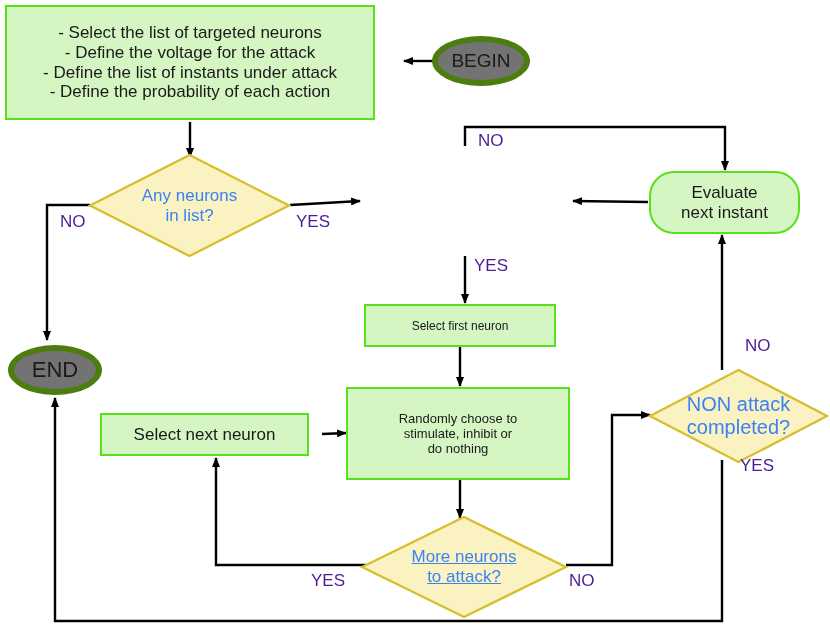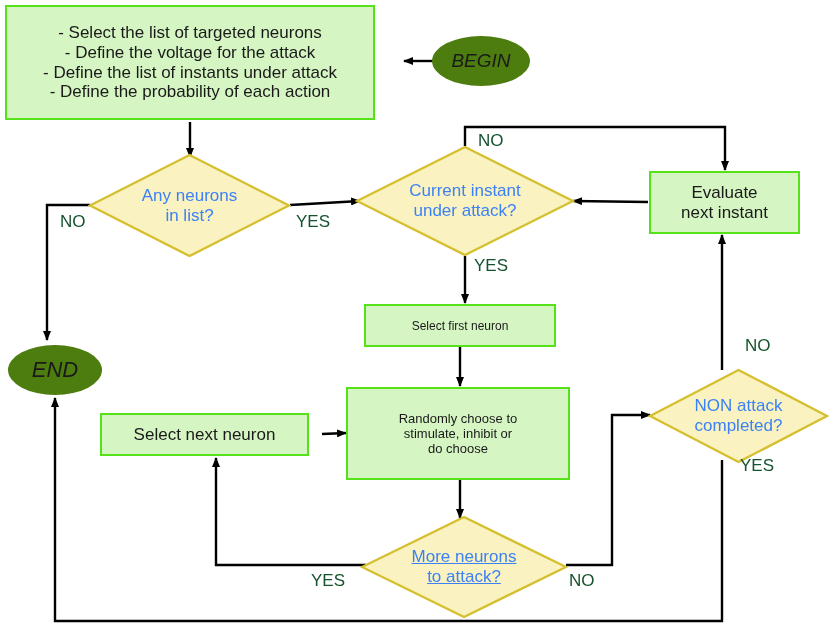--- a/index.html
+++ b/index.html
@@ -2,28 +2,28 @@
 <html><head>
 <meta charset="utf-8">
 <style>
   html,body{margin:0;padding:0;background:#ffffff;}
   #stage{position:relative;width:830px;height:631px;background:#ffffff;
          font-family:"Liberation Sans",sans-serif;overflow:hidden;}
   #edges{position:absolute;left:0;top:0;width:830px;height:631px;}
   .node{position:absolute;box-sizing:border-box;display:flex;align-items:center;
         justify-content:center;text-align:center;color:#1a1a1a;}
   .proc{background:#d5f5c3;border:2px solid #55e218;}
-  .term{background:#4d7c0f;border:6px solid #4d7c0f;border-radius:50%;font-style:italic;}
+  .term{background:#737373;border:6px solid #4d7c0f;border-radius:50%;}
   .dia-wrap{position:absolute;}
   .dia-wrap svg{position:absolute;left:0;top:0;}
   .dia-label{position:absolute;left:0;top:0;width:100%;height:100%;
              display:flex;flex-direction:column;align-items:center;
              justify-content:center;text-align:left;color:#3b82f6;}
   .ln{line-height:1.16;}
-  .edge-label{position:absolute;color:#14532d;white-space:nowrap;}
+  .edge-label{position:absolute;color:#4c1d95;white-space:nowrap;}
 </style>
 </head>
 <body>
 
 <div id="stage">
 
   <svg id="edges" viewBox="0 0 830 631" xmlns="http://www.w3.org/2000/svg">
     <defs>
       <marker id="ah" markerWidth="10" markerHeight="8" refX="9" refY="4" orient="auto" markerUnits="userSpaceOnUse">
         <path d="M0,0 L10,4 L0,8 z" fill="#000000"></path>
@@ -80,54 +80,45 @@
   <div class="dia-wrap" style="left:88px;top:153px;width:203px;height:105px;">
     <svg width="203" height="105" viewBox="0 0 203 105" xmlns="http://www.w3.org/2000/svg">
       <polygon points="101.5,2 201,52.5 101.5,103 2,52.5" fill="#faf2c0" stroke="#d6bf2e" stroke-width="2.4"></polygon>
     </svg>
     <div class="dia-label" style="font-size:17px;">
       <div class="ln">Any neurons</div>
       <div class="ln">in list?</div>
     </div>
   </div>
 
-  <div class="dia-wrap" style="left:355px;top:145px;width:220px;height:112px;">
-    <svg width="220" height="112" viewBox="0 0 220 112" xmlns="http://www.w3.org/2000/svg">
-      <polygon points="110,2 218,56 110,110 2,56" fill="#faf2c0" stroke="#d6bf2e" stroke-width="2.4"></polygon>
-    </svg>
-    <div class="dia-label" style="font-size:17px;">
-      <div class="ln">Current instant</div>
-      <div class="ln">under attack?</div>
-    </div>
-  </div>
 
-  <div class="node proc" style="left:649px;top:171px;width:151px;height:63px;flex-direction:column;font-size:17px;">
+  <div class="node proc" style="left:649px;top:171px;width:151px;height:63px;flex-direction:column;font-size:17px;border-radius:25px;">
     <div class="ln">Evaluate</div>
     <div class="ln">next instant</div>
   </div>
 
   <div class="node proc" style="left:364px;top:304px;width:192px;height:43px;font-size:12px;">
     <span>Select first neuron</span>
   </div>
 
   <div class="node proc" style="left:346px;top:387px;width:224px;height:93px;flex-direction:column;font-size:13px;">
     <div class="ln">Randomly choose to</div>
     <div class="ln">stimulate, inhibit or</div>
-    <div class="ln">do choose</div>
+    <div class="ln">do nothing</div>
   </div>
 
   <div class="node proc" style="left:100px;top:413px;width:209px;height:43px;font-size:17px;">
     <span>Select next neuron</span>
   </div>
 
   <div class="dia-wrap" style="left:648px;top:368px;width:181px;height:96px;">
     <svg width="181" height="96" viewBox="0 0 181 96" xmlns="http://www.w3.org/2000/svg">
       <polygon points="90.5,2 179,48 90.5,94 2,48" fill="#faf2c0" stroke="#d6bf2e" stroke-width="2.4"></polygon>
     </svg>
-    <div class="dia-label" style="font-size:17px;">
+    <div class="dia-label" style="font-size:20px;">
       <div class="ln">NON attack</div>
       <div class="ln">completed?</div>
     </div>
   </div>
 
   <div class="dia-wrap" style="left:360px;top:515px;width:208px;height:104px;">
     <svg width="208" height="104" viewBox="0 0 208 104" xmlns="http://www.w3.org/2000/svg">
       <polygon points="104,2 206,52 104,102 2,52" fill="#faf2c0" stroke="#d6bf2e" stroke-width="2.4"></polygon>
     </svg>
     <div class="dia-label" style="font-size:17px;text-decoration:underline;">

